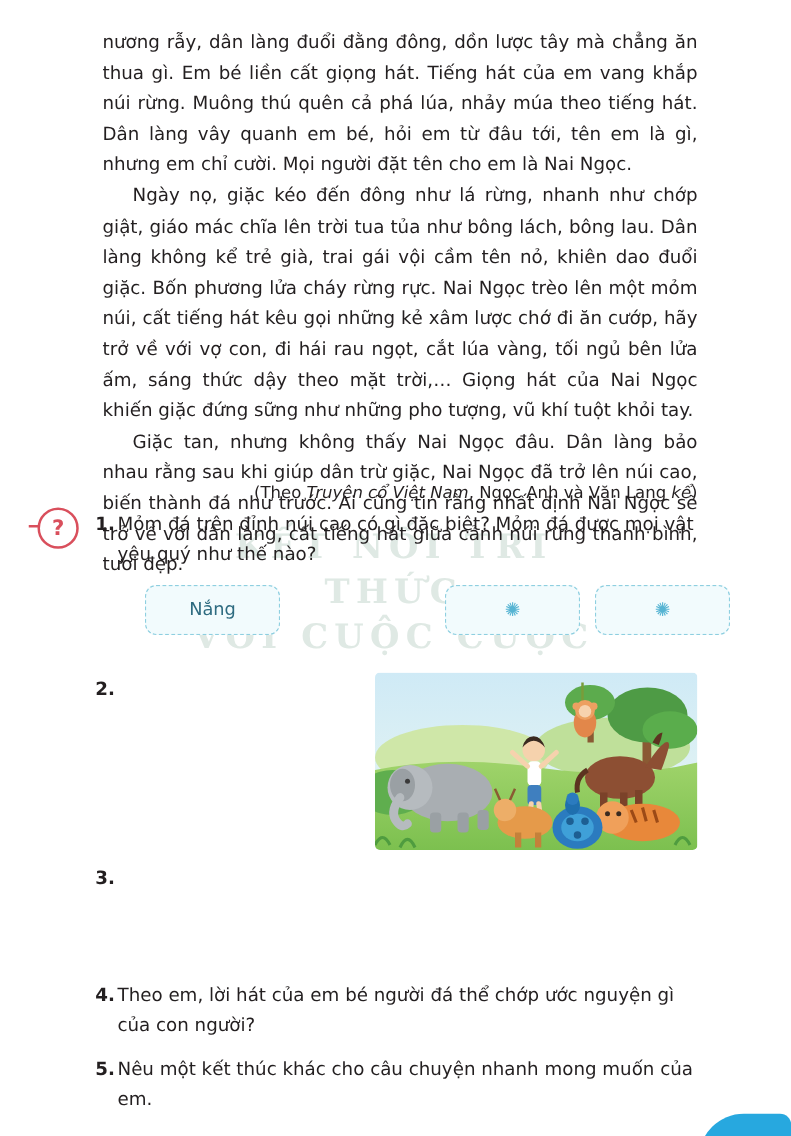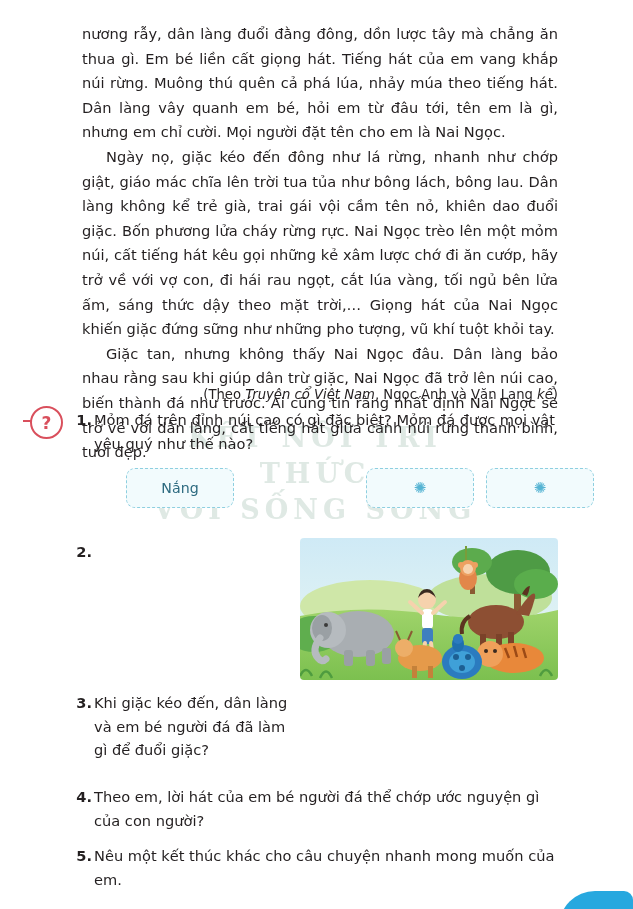--- a/index.html
+++ b/index.html
@@ -129,21 +129,21 @@
 
   #q1 { left: 72px; top: 408px; width: 486px; }
   #q2 { left: 72px; top: 540px; width: 220px; }
   #q3 { left: 72px; top: 691px; width: 230px; }
   #q4 { left: 72px; top: 785px; width: 486px; }
   #q5 { left: 72px; top: 844px; width: 486px; }
 
   
   .chips {
     position: absolute;
-    left: 126px;
+    left: 116px;
     top: 468px;
     width: 460px;
     height: 42px;
     z-index: 2;
   }
   .chip {
     position: absolute;
     top: 0;
     height: 40px;
     border: 1.5px dashed #8ecfe0;
@@ -191,21 +191,21 @@
     z-index: 1;
   }
 </style>
 </head>
 <body>
 
 <div class="page">
 
   <div class="watermark">
     <div>KẾT NỐI TRI THỨC</div>
-    <div>VỚI SỐNG SỐNG</div>
+    <div>VỚI CUỘC CUỘC</div>
   </div>
 
   <div class="body-text">
     <p class="no-indent">nương rẫy, dân làng đuổi đằng đông, dồn lược tây mà chẳng ăn thua gì. Em bé liền cất giọng hát. Tiếng hát của em vang khắp núi rừng. Muông thú quên cả phá lúa, nhảy múa theo tiếng hát. Dân làng vây quanh em bé, hỏi em từ đâu tới, tên em là gì, nhưng em chỉ cười. Mọi người đặt tên cho em là Nai Ngọc.</p>
     <p>Ngày nọ, giặc kéo đến đông như lá rừng, nhanh như chớp giật, giáo mác chĩa lên trời tua tủa như bông lách, bông lau. Dân làng không kể trẻ già, trai gái vội cầm tên nỏ, khiên dao đuổi giặc. Bốn phương lửa cháy rừng rực. Nai Ngọc trèo lên một mỏm núi, cất tiếng hát kêu gọi những kẻ xâm lược chớ đi ăn cướp, hãy trở về với vợ con, đi hái rau ngọt, cắt lúa vàng, tối ngủ bên lửa ấm, sáng thức dậy theo mặt trời,… Giọng hát của Nai Ngọc khiến giặc đứng sững như những pho tượng, vũ khí tuột khỏi tay.</p>
     <p>Giặc tan, nhưng không thấy Nai Ngọc đâu. Dân làng bảo nhau rằng sau khi giúp dân trừ giặc, Nai Ngọc đã trở lên núi cao, biến thành đá như trước. Ai cũng tin rằng nhất định Nai Ngọc sẽ trở về với dân làng, cất tiếng hát giữa cảnh núi rừng thanh bình, tươi đẹp.</p>
   </div>
 
   <div class="attrib">
     <span>(Theo </span><i>Truyện cổ Việt Nam</i><span>, Ngọc Anh và Văn Lang </span><i>kể</i><span>)</span>
@@ -316,21 +316,20 @@
       <circle cx="162" cy="130" r="3" fill="#1d5f93"></circle>
       <ellipse cx="158" cy="106" rx="6" ry="8" fill="#1f6fae"></ellipse>
       <circle cx="158" cy="101" r="5" fill="#2b7bbf"></circle>
 
       <path d="M0 138 q6 -12 12 0 M20 140 q6 -13 12 0 M240 138 q6 -12 12 0" stroke="#4f9c3f" stroke-width="2.5" fill="none"></path>
     </svg>
   </div>
 
   <div class="question" id="q3">
     <span class="qnum">3.</span>
-    <span class="qtext">Khi giặc kéo đến, dân làng và em bé người đá đã làm gì để đuổi giặc?</span>
   </div>
 
   <div class="question" id="q4">
     <span class="qnum">4.</span>
     <span class="qtext">Theo em, lời hát của em bé người đá thể chớp ước nguyện gì của con người?</span>
   </div>
 
   <div class="question" id="q5">
     <span class="qnum">5.</span>
     <span class="qtext">Nêu một kết thúc khác cho câu chuyện nhanh mong muốn của em.</span>

